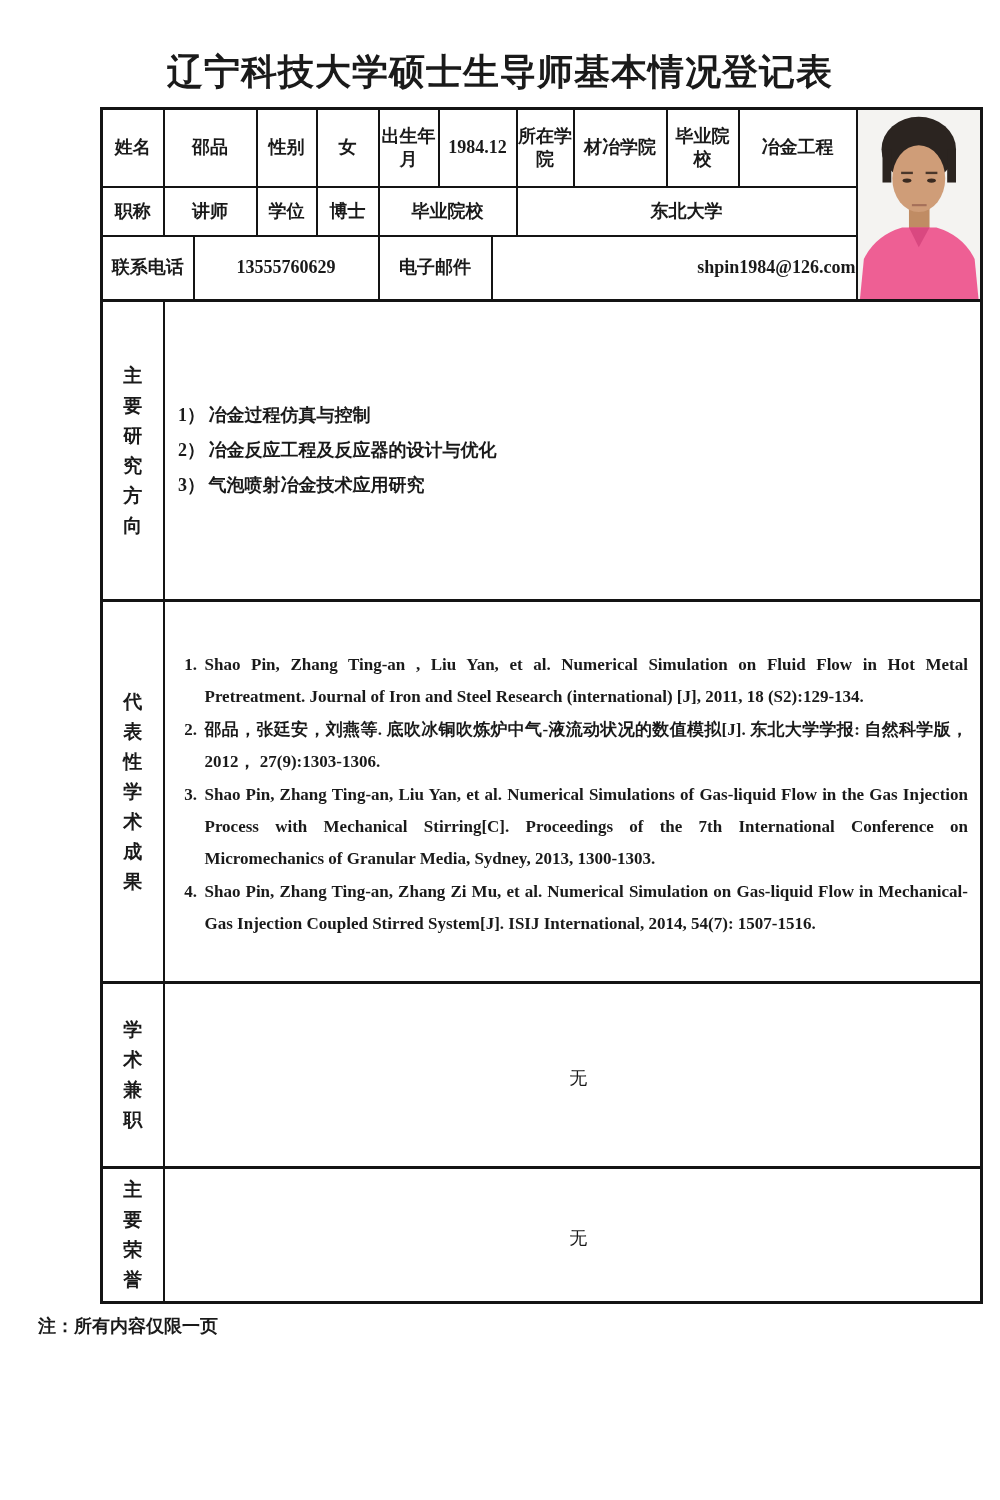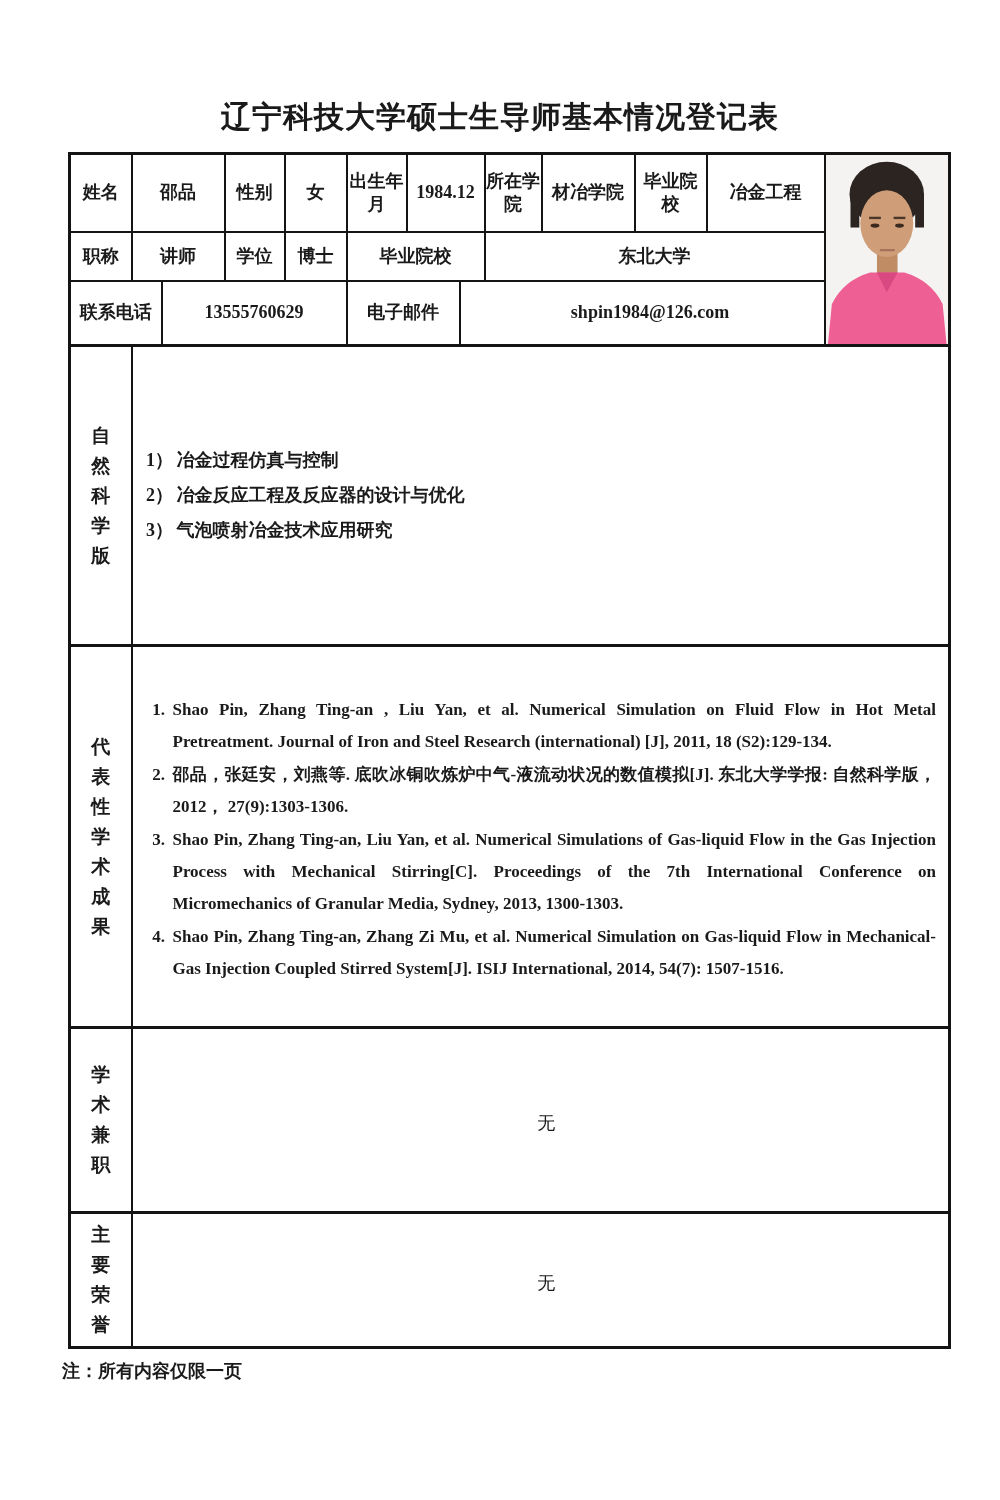--- a/index.html
+++ b/index.html
@@ -7,29 +7,29 @@
   .page {
     position: relative;
     width: 1000px;
     height: 1500px;
     background: #ffffff;
     color: #1a1a1a;
     font-family: "Liberation Serif", "DejaVu Serif", serif;
     overflow: hidden;
   }
   .doc-title {
-    padding-top: 97px;
+    padding-top: 52px;
     text-align: center;
-    font-size: 30px;
+    font-size: 36px;
     font-weight: bold;
     letter-spacing: 1px;
     line-height: 40px;
   }
   table.form {
-    margin-left: 68px;
+    margin-left: 100px;
     margin-top: 15px;
     width: 880px;
     border-collapse: collapse;
     table-layout: fixed;
     padding-left: 27px;
   }
   table.form td {
     border: 2px solid #141414;
     text-align: center;
     vertical-align: middle;
@@ -62,21 +62,21 @@
   .pub-item .num { width: 28px; flex: none; font-size: 17px; line-height: 32px; }
   .pub-item .txt {
     flex: 1;
     font-size: 17px;
     line-height: 32px;
     text-align: justify;
   }
   td.simple-cell { vertical-align: top; }
   .simple-content { padding: 8px 0 0 12px; font-size: 18px; font-weight: normal; }
   .footnote {
-    margin: 10px 0 0 62px;
+    margin: 10px 0 0 38px;
     font-size: 18px;
     font-weight: bold;
   }
 </style>
 </head>
 <body>
 
 <div class="page">
 
   <div class="doc-title">辽宁科技大学硕士生导师基本情况登记表</div>
@@ -135,26 +135,26 @@
       <td>学位</td>
       <td>博士</td>
       <td colspan="3">毕业院校</td>
       <td colspan="4">东北大学</td>
     </tr>
 
     <tr style="height:60px">
       <td colspan="2">联系电话</td>
       <td colspan="3">13555760629</td>
       <td colspan="2">电子邮件</td>
-      <td colspan="5" style="text-align:center;padding-left:16px">shpin1984@126.com</td>
+      <td colspan="5" style="text-align:right;padding-left:16px">shpin1984@126.com</td>
     </tr>
 
     <tr class="section-row" style="height:300px">
       <td>
-        <div class="vlabel">自然科学版</div>
+        <div class="vlabel">主要研究方向</div>
       </td>
       <td colspan="12" class="content-cell">
         <div class="research-list">
           <div class="research-item">
             <span class="num">1）</span>
             <span>冶金过程仿真与控制</span>
           </div>
           <div class="research-item">
             <span class="num">2）</span>
             <span>冶金反应工程及反应器的设计与优化</span>

